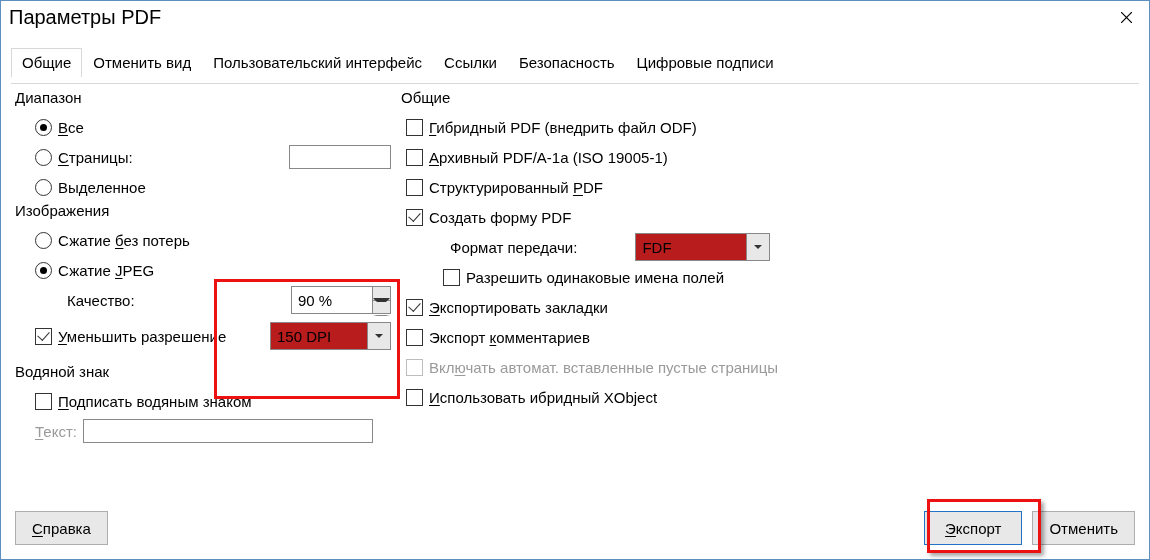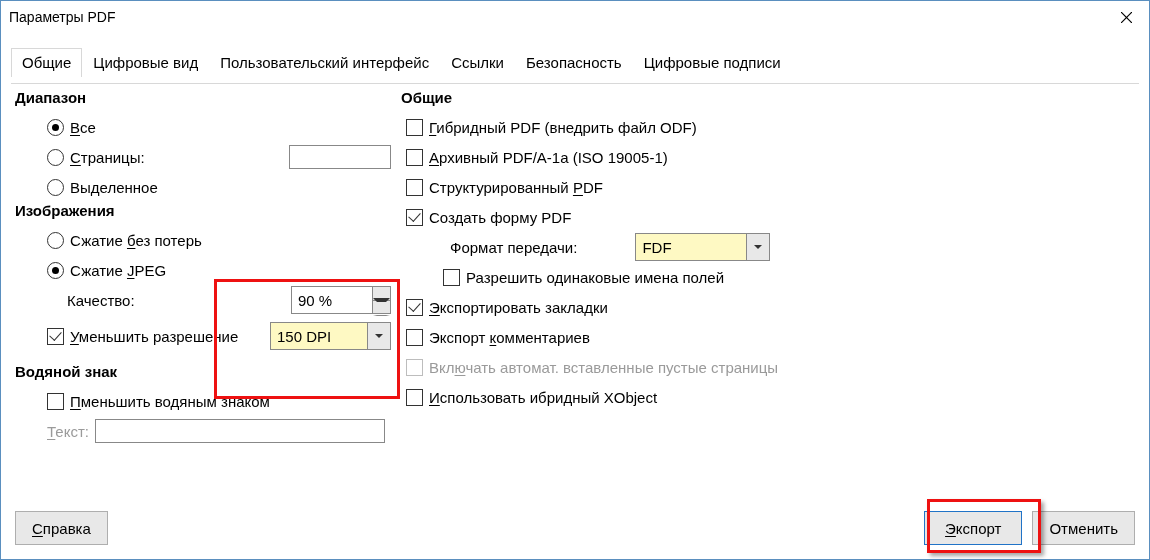--- a/index.html
+++ b/index.html
@@ -1,50 +1,50 @@
 <!DOCTYPE html>
 <html><head>
 <meta charset="utf-8">
 <style>
 html,body{margin:0;padding:0;font-family:"Segoe UI",Tahoma,sans-serif;font-size:15px;color:#000;background:#fff}
 .win{width:1150px;height:560px;border:1px solid #5a8fbf;box-sizing:border-box;position:relative;background:#fff}
-.titlebar{height:32px;display:flex;align-items:center;padding:0 0 0 8px;font-size:14px}
+.titlebar{height:32px;display:flex;align-items:center;padding:0 0 0 8px;font-size:20px}
 .titlebar .title{flex:1}
 .titlebar .close{width:46px;height:32px;display:flex;align-items:center;justify-content:center;cursor:pointer}
 .titlebar .close svg{width:11px;height:11px;stroke:#000;stroke-width:1.2}
 .tabs{display:flex;align-items:flex-end;margin:14px 0 0 10px;position:relative}
 .tab{padding:5px 10px 6px 10px;border:1px solid transparent;border-bottom:none;cursor:pointer;font-size:15px;position:relative;top:1px}
 .tab.active{border-color:#d8d8d8;background:#fff;z-index:2}
 .tabline{position:absolute;left:10px;right:10px;top:82px;border-top:1px solid #d8d8d8}
 .content{position:absolute;left:14px;right:14px;top:88px;bottom:66px}
 .col{position:absolute;top:0;bottom:0}
 .col.left{left:0;width:376px}
 .col.right{left:386px;right:0}
-.group-title{font-weight:700;margin:0 0 6px 0}
+.group-title{font-weight:400;margin:0 0 6px 0}
 .row{display:flex;align-items:center;min-height:30px}
-.indent1{margin-left:32px}
+.indent1{margin-left:20px}
 .indent2{margin-left:52px}
 .indent3{margin-left:5px}
 .radio,.check{width:17px;height:17px;border:1px solid #333;margin-right:6px;box-sizing:border-box;display:inline-flex;align-items:center;justify-content:center;background:#fff}
 .radio{border-radius:50%}
 .radio.sel::after{content:"";width:7px;height:7px;border-radius:50%;background:#000}
 .check.sel::after{content:"";width:10px;height:6px;border-left:1.6px solid #333;border-bottom:1.6px solid #333;transform:rotate(-48deg);margin-top:-3px}
 .radio,.check{cursor:pointer}
 .u{text-decoration:underline;text-underline-offset:2px}
 input.txt{height:22px;border:1px solid #888;background:#fff;padding:0 4px;font:inherit}
 .spin{display:inline-flex;height:26px;border:1px solid #888}
 .spin input{border:none;width:68px;padding:0 6px;font:inherit;outline:none}
 .spin .btns{display:flex;flex-direction:column;border-left:1px solid #888;background:#e8e8e8}
 .spin .btns span{width:17px;height:12.5px;display:flex;align-items:center;justify-content:center;cursor:pointer}
 .spin .btns span:first-child{border-bottom:1px solid #888}
 .arrow{width:0;height:0;border-left:4px solid transparent;border-right:4px solid transparent}
 .arrow.up{border-bottom:4px solid #333}
 .arrow.down{border-top:4px solid #333}
 .combo{display:inline-flex;height:26px;border:1px solid #888}
-.combo .val{width:84px;padding:0 6px;display:flex;align-items:center;background:#fef9c3}
+.combo .val{width:84px;padding:0 6px;display:flex;align-items:center;background:#b91c1c}
 .combo .btn{width:22px;background:#e8e8e8;display:flex;align-items:center;justify-content:center;border-left:1px solid #888;cursor:pointer}
 .disabled{color:#9a9a9a}
 .disabled .check{border-color:#bdbdbd}
 .footer{position:absolute;left:14px;right:14px;bottom:14px;display:flex;align-items:center}
 .btnf{height:34px;padding:0 16px;border:1px solid #aeaeae;background:#e8e8e8;cursor:pointer;display:inline-flex;align-items:center;font:inherit}
 .btn-export-wrap{position:relative;margin-left:auto}
 .btnf.export{border:1px solid #2073c7;background:#e8e8e8;padding:0 20px}
 .hlbox{position:absolute;border:3px solid #e11;pointer-events:none}
 .hl1{left:199px;top:190px;width:180px;height:114px}
 .hl2{right:108px;bottom:6px;width:108px;height:48px;box-shadow:3px 3px 4px rgba(0,0,0,.35)}
@@ -59,21 +59,21 @@
     <div class="close">
       <svg>
           <line x1="0" y1="0" x2="11" y2="11"></line>
           <line x1="11" y1="0" x2="0" y2="11"></line>
         </svg>
     </div>
   </div>
 
   <div class="tabs">
     <div class="tab active">Общие</div>
-    <div class="tab">Цифровые вид</div>
+    <div class="tab">Отменить вид</div>
     <div class="tab">Пользовательский интерфейс</div>
     <div class="tab">Ссылки</div>
     <div class="tab">Безопасность</div>
     <div class="tab">Цифровые подписи</div>
   </div>
   <div class="tabline"></div>
 
   <div class="content">
 
     <div class="col left">
@@ -133,21 +133,21 @@
           <span class="btn">
               <span class="arrow down"></span>
             </span>
         </span>
       </div>
 
       <div class="group-title" style="margin-top:12px">Водяной знак</div>
 
       <div class="row indent1">
         <span class="check"></span>
-        <span><span class="u">П</span><span>меньшить водяным знаком</span></span>
+        <span><span class="u">П</span><span>одписать водяным знаком</span></span>
       </div>
 
       <div class="row indent1 disabled">
         <span><span class="u">Т</span><span>екст:</span></span>
         <input class="txt" style="width: 280px; margin-left: 6px;">
       </div>
 
       <div class="hlbox hl1"></div>
     </div>
 

